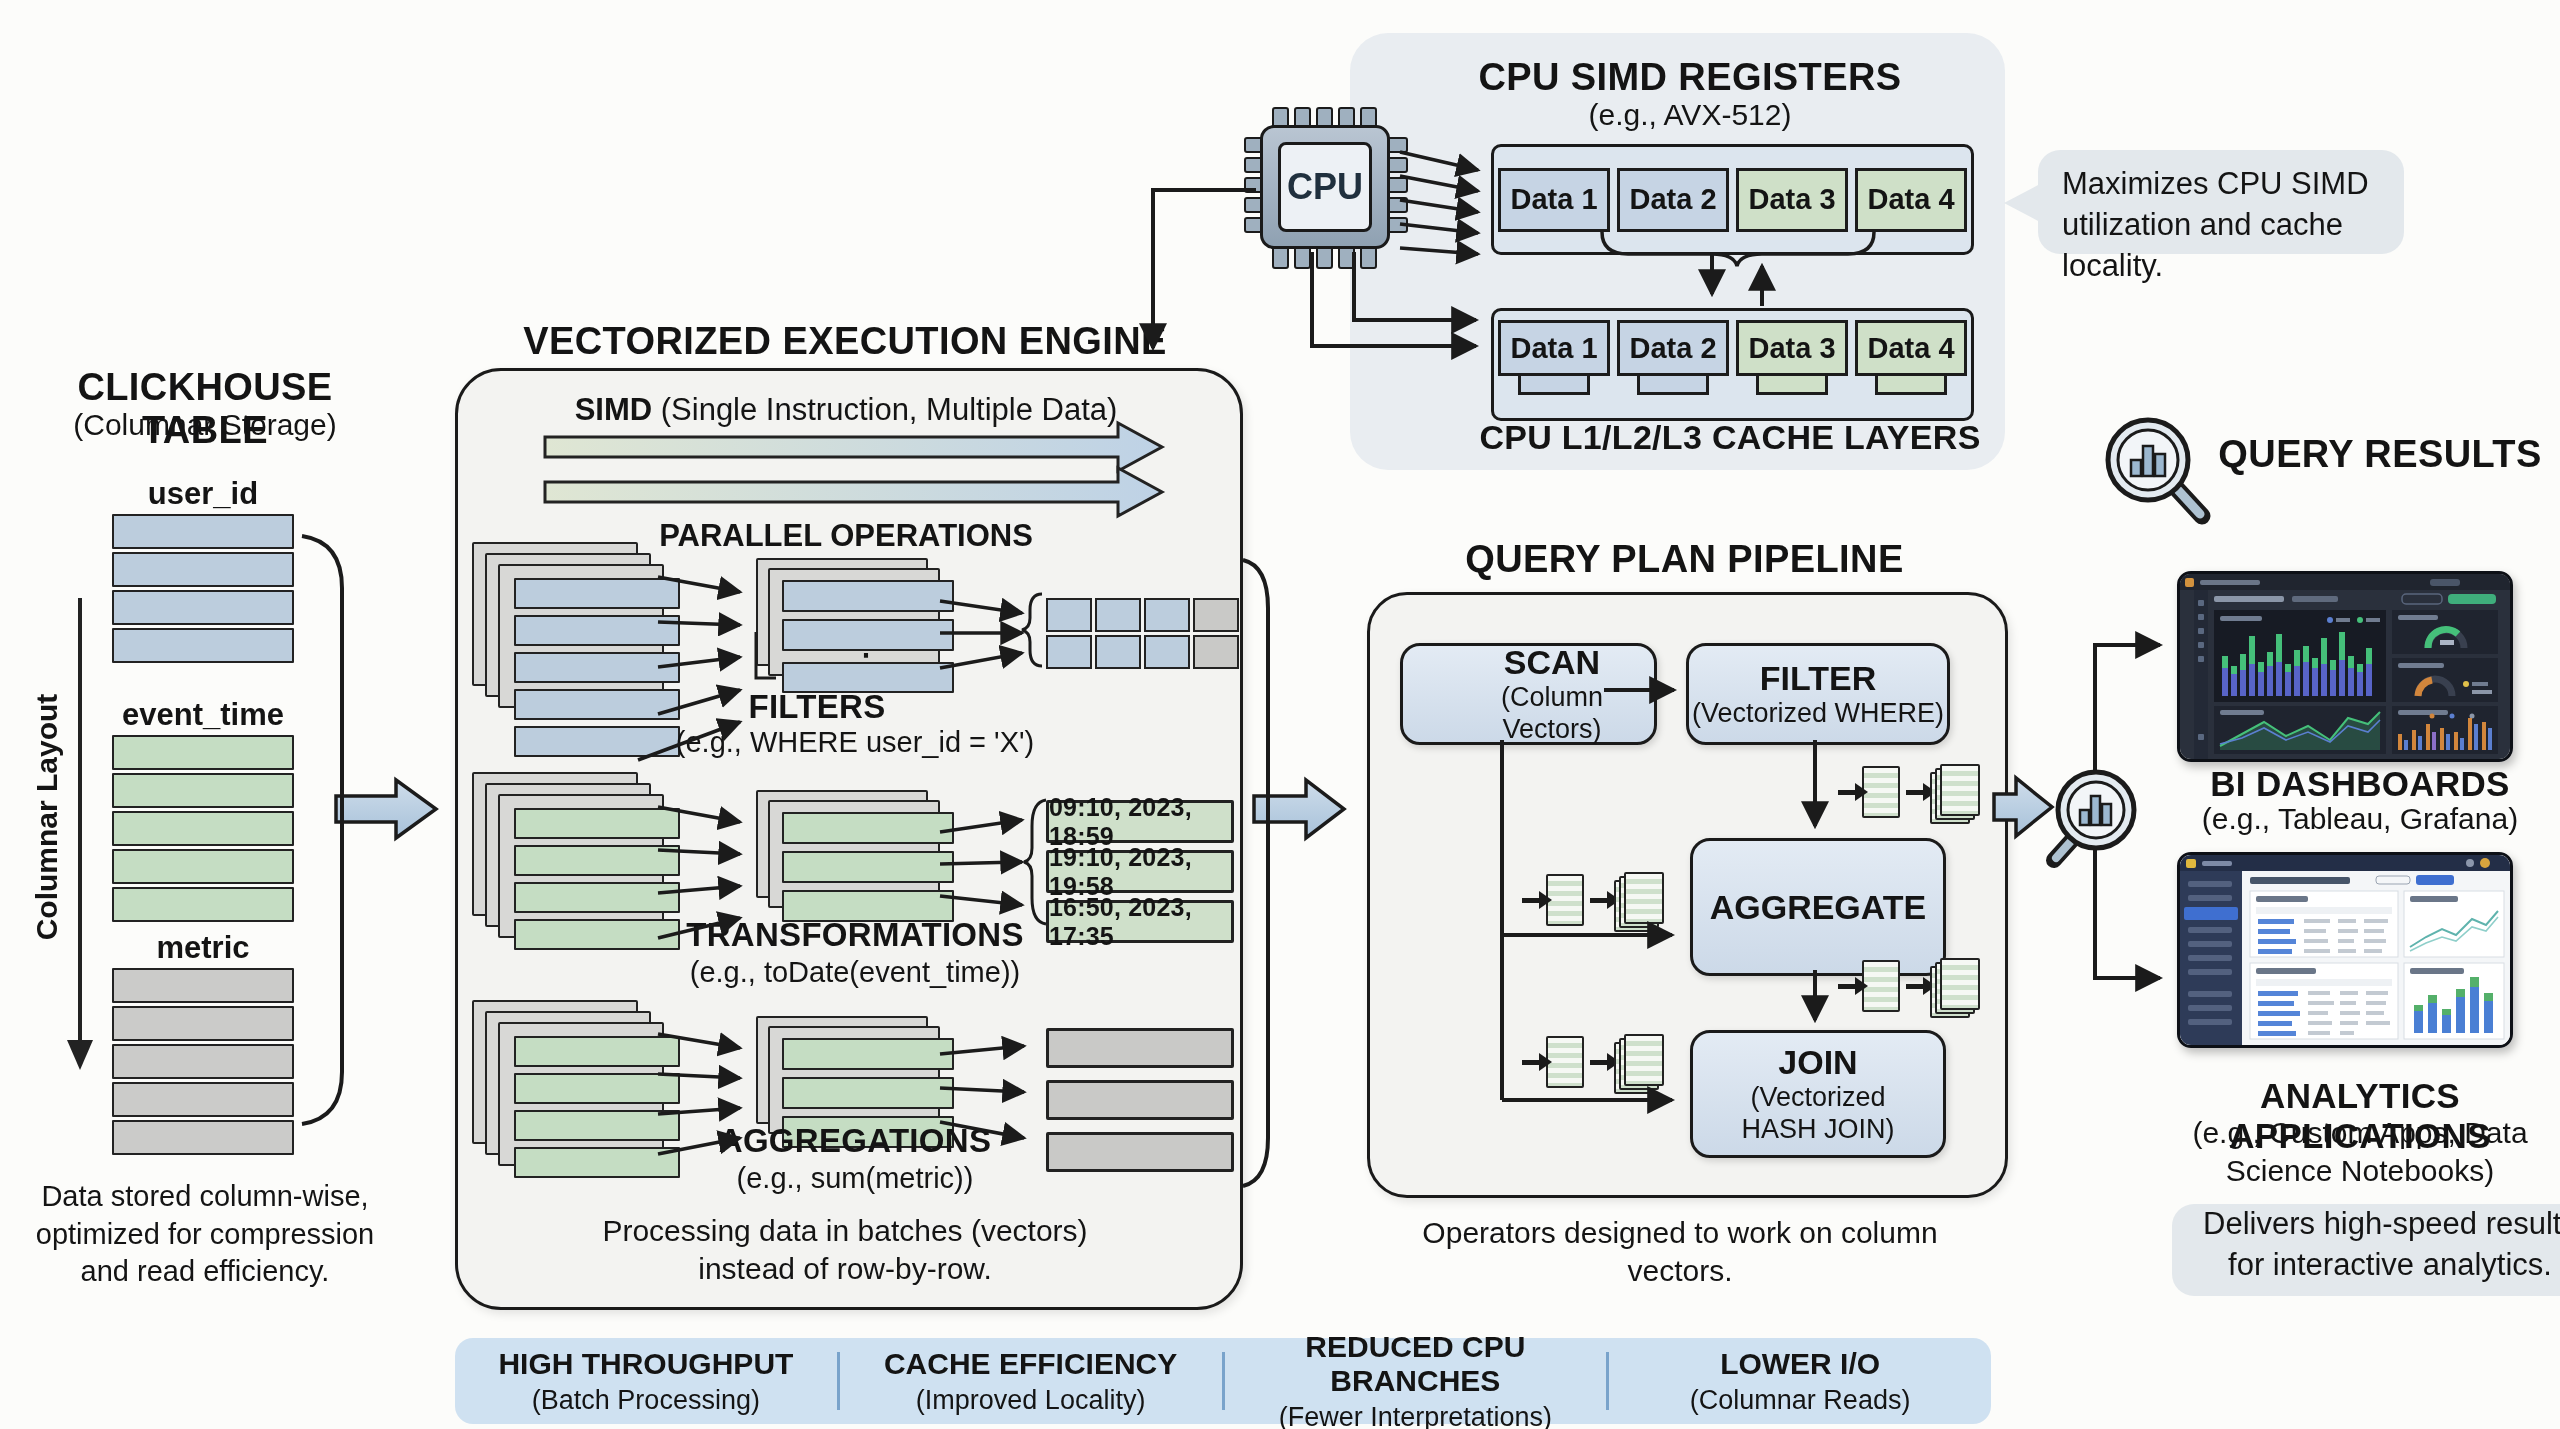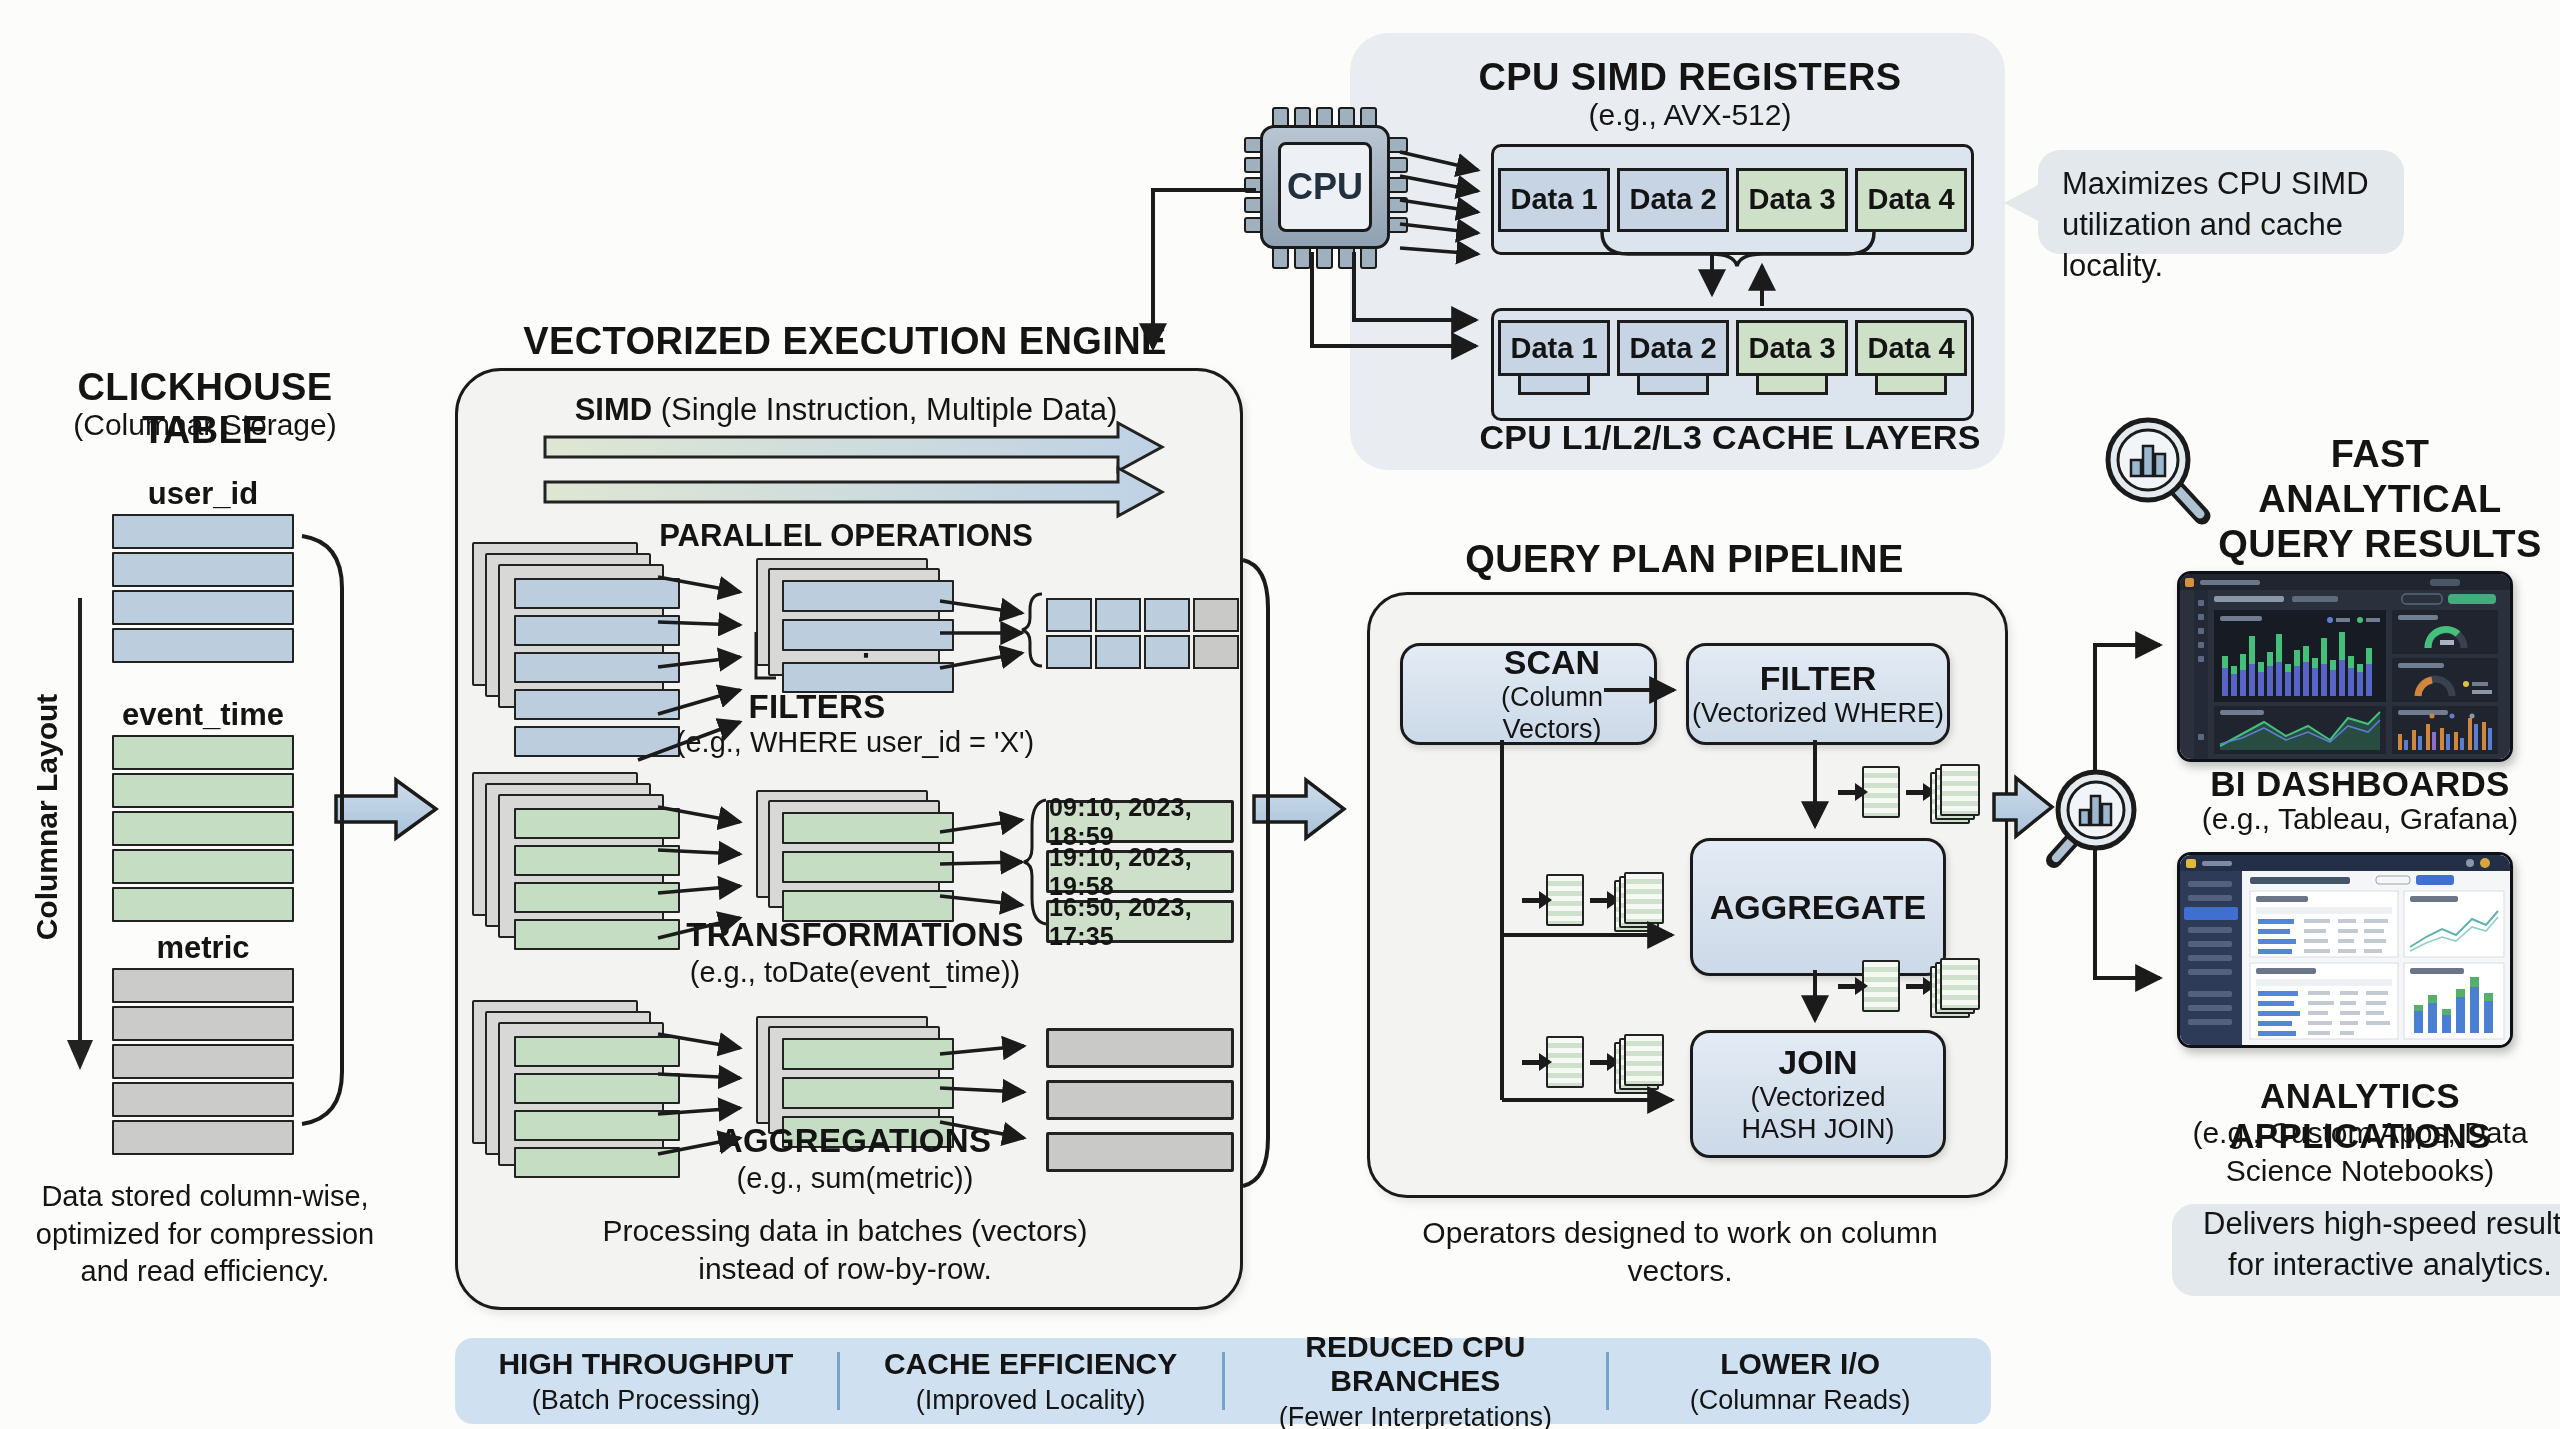--- a/index.html
+++ b/index.html
@@ -440,21 +440,20 @@
 <svg class="abs" style="left:2090px;top:408px;z-index:6;" width="130" height="125" viewBox="0 0 130 125">
   <line x1="88" y1="82" x2="112" y2="108" stroke="#1b1b1b" stroke-width="17" stroke-linecap="round"></line>
   <line x1="88" y1="82" x2="110" y2="106" stroke="#aec2d1" stroke-width="9" stroke-linecap="round"></line>
   <circle cx="58" cy="52" r="40" fill="#e3eaf0" stroke="#1b1b1b" stroke-width="5"></circle>
   <circle cx="58" cy="52" r="30" fill="#f2f5f8" stroke="#1b1b1b" stroke-width="3"></circle>
   <rect x="41" y="52" width="10" height="16" fill="#9cb8d0" stroke="#1b1b1b" stroke-width="2.5"></rect>
   <rect x="53" y="38" width="10" height="30" fill="#9cb8d0" stroke="#1b1b1b" stroke-width="2.5"></rect>
   <rect x="65" y="46" width="10" height="22" fill="#9cb8d0" stroke="#1b1b1b" stroke-width="2.5"></rect>
 </svg>
 <div class="abs tc h-big" style="left:2210px;top:432px;width:340px;line-height:1.18;">
-  <div>FAST ANALYTICAL</div>
   <div>QUERY RESULTS</div>
 </div>
 
 <svg class="abs" style="left:2040px;top:752px;z-index:6;" width="120" height="120" viewBox="0 0 120 120">
   <line x1="32" y1="88" x2="14" y2="108" stroke="#1b1b1b" stroke-width="16" stroke-linecap="round"></line>
   <line x1="32" y1="88" x2="16" y2="106" stroke="#aec2d1" stroke-width="8" stroke-linecap="round"></line>
   <circle cx="56" cy="58" r="38" fill="#e3eaf0" stroke="#1b1b1b" stroke-width="5"></circle>
   <circle cx="56" cy="58" r="28" fill="#f2f5f8" stroke="#1b1b1b" stroke-width="3"></circle>
   <rect x="40" y="58" width="9" height="15" fill="#9cb8d0" stroke="#1b1b1b" stroke-width="2.5"></rect>
   <rect x="51" y="44" width="9" height="29" fill="#9cb8d0" stroke="#1b1b1b" stroke-width="2.5"></rect>

